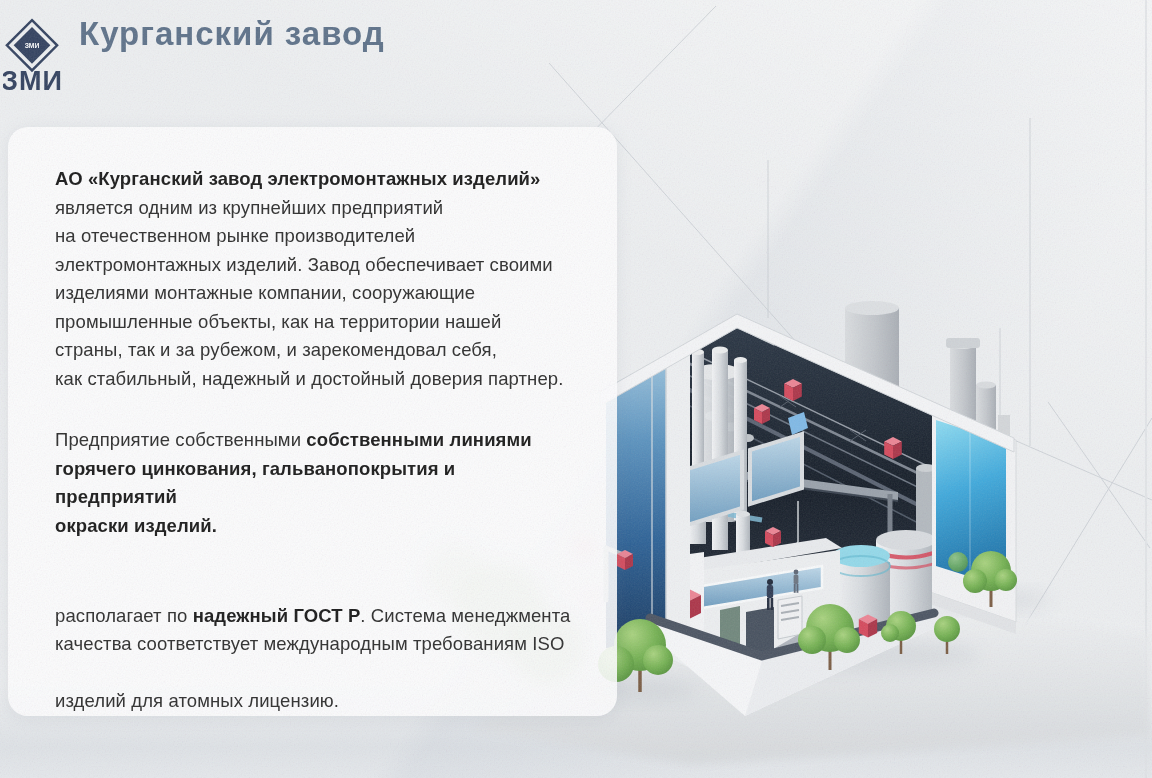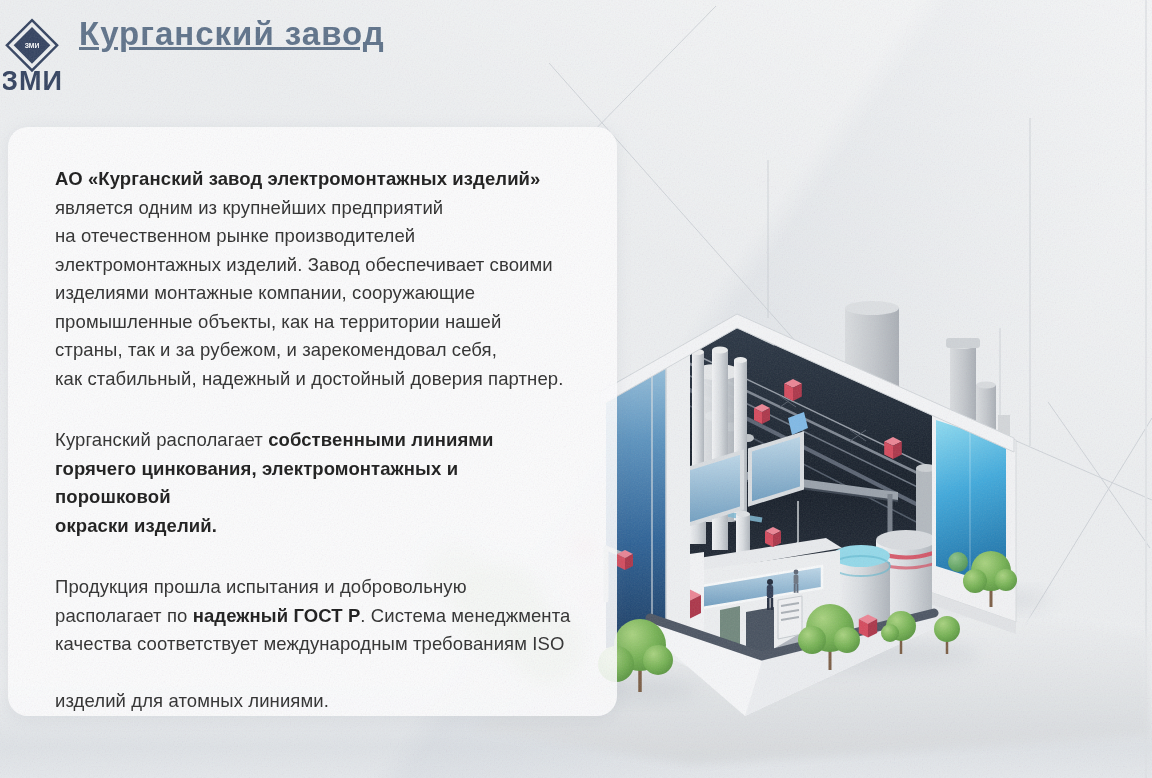--- a/index.html
+++ b/index.html
@@ -32,21 +32,21 @@
   }
   .card p b{font-weight:700;color:var(--bold-text,#191919);}
   
   .header{position:absolute;left:0;top:0;z-index:5;}
   .logo{position:absolute;left:3px;top:13px;width:58px;height:84px;}
   h1.title{
     position:absolute;left:79px;top:14px;margin:0;width:620px;
     font-size:33px;line-height:39px;font-weight:700;letter-spacing:1px;
     color:var(--title-slate,#5d7189);
   }
-  h1.title span{display:block;text-decoration:underline;}
+  h1.title span{display:block;}
   .noise{position:absolute;inset:0;z-index:50;pointer-events:none;}
 </style>
 </head>
 <body>
 
 <div class="bg-sheen"></div>
 
 <svg class="illustration" viewBox="0 0 1152 778">
   <defs>
     <linearGradient id="gLW" x1="0" y1="0" x2="0" y2="1">
@@ -335,22 +335,22 @@
     <circle cx="975" cy="581" r="12" fill="url(#gTree)"></circle>
     <circle cx="1006" cy="580" r="11" fill="url(#gTree)"></circle>
   </g>
   <g opacity="0.8">
     <circle cx="958" cy="562" r="10" fill="url(#gTree)"></circle>
   </g>
 </svg>
 
 <div class="card">
   <p><b>АО «Курганский завод электромонтажных изделий»</b><br><span>является одним из крупнейших предприятий</span><br><span>на отечественном рынке производителей</span><br><span>электромонтажных изделий. Завод обеспечивает своими</span><br><span>изделиями монтажные компании, сооружающие</span><br><span>промышленные объекты, как на территории нашей</span><br><span>страны, так и за рубежом, и зарекомендовал себя,</span><br><span>как стабильный, надежный и достойный доверия партнер.</span></p>
-  <p><span>Курганский располагает </span><b>собственными линиями</b><br><b>горячего цинкования, электромонтажных и порошковой</b><br><b>окраски изделий.</b></p>
-  <p><span>Продукция прошла испытания и добровольную</span><br><span>располагает по </span><b>надежный ГОСТ Р</b><span>. Система менеджмента</span><br><span>качества соответствует международным требованиям ISO</span><br><br><span>изделий для атомных линиями.</span></p>
+  <p><span>Предприятие собственными </span><b>собственными линиями</b><br><b>горячего цинкования, гальванопокрытия и предприятий</b><br><b>окраски изделий.</b></p>
+  <p><br><span>располагает по </span><b>надежный ГОСТ Р</b><span>. Система менеджмента</span><br><span>качества соответствует международным требованиям ISO</span><br><br><span>изделий для атомных лицензию.</span></p>
 </div>
 
 <div class="header">
   <svg class="logo" viewBox="0 0 60 84">
     <path d="M30,6 L56,32 L30,58 L4,32 Z" fill="none" style="stroke:var(--logo-navy,#32415f)" stroke-width="2.5"></path>
     <path d="M30,13 L49,32 L30,51 L11,32 Z" style="fill:var(--logo-navy,#32415f)"></path>
     <text x="30" y="34.5" text-anchor="middle" font-size="7" font-weight="700" fill="#ffffff">ЗМИ</text>
     <text x="30" y="78" text-anchor="middle" font-size="28" font-weight="700" letter-spacing="1" style="fill:var(--logo-navy,#32415f)">ЗМИ</text>
   </svg>
   <h1 class="title">

